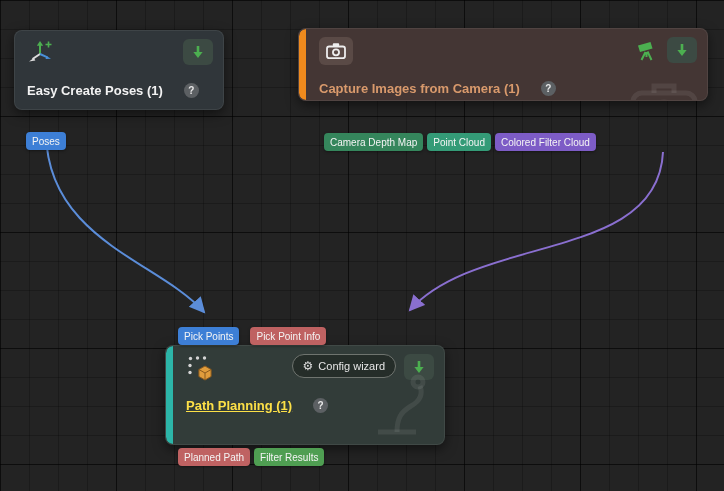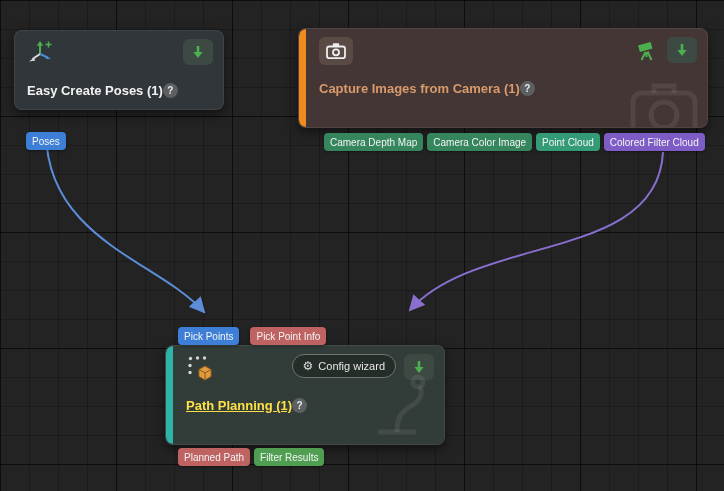--- a/index.html
+++ b/index.html
@@ -23,26 +23,26 @@
   .node{
     position:absolute;
     border-radius:8px;
     border:1px solid rgba(255,255,255,.07);
     box-shadow:0 4px 12px rgba(0,0,0,.5);
     padding:8px 10px 10px 12px;
     overflow:hidden;
   }
   .accent{position:absolute;left:0;top:0;bottom:0;width:7px;border-radius:7px 0 0 7px;}
   .node-easy{left:14px;top:30px;width:210px;height:80px;background:#30363a;}
-  .node-capture{left:298px;top:28px;width:410px;height:100px;background:#443634;padding-left:20px;}
+  .node-capture{left:298px;top:28px;width:410px;height:73px;background:#443634;padding-left:20px;}
   .node-path{left:165px;top:345px;width:280px;height:100px;background:#323c39;padding-left:20px;}
 
   .node-top{display:flex;align-items:flex-start;}
   .spacer{flex:1;}
-  .title-row{display:flex;align-items:center;gap:0;text-align:right;}
+  .title-row{display:flex;align-items:center;gap:21px;text-align:right;}
   .node-easy .title-row{margin-top:14px;}
   .node-capture .title-row{margin-top:16px;}
   .node-path .title-row{margin-top:12px;}
   .node-title{font-size:13px;font-weight:bold;color:#f2f2f2;white-space:nowrap;}
   .help-badge{
     width:15px;height:15px;border-radius:50%;
     background:#5c6063;color:#e8e8e8;
     font-size:10px;font-weight:bold;
     display:inline-flex;align-items:center;justify-content:center;
     flex:0 0 auto;
@@ -207,21 +207,20 @@
       <span class="help-badge">?</span>
     </div>
   </div>
 
   <div class="port-row row-poses">
     <span class="port" style="background: rgb(61, 127, 214);">Poses</span>
   </div>
 
   <div class="port-row row-capture-out">
     <span class="port" style="background: rgb(53, 134, 92);">Camera Depth Map</span>
-    <span class="port" style="background: rgb(53, 134, 92);">Camera Color Image</span>
     <span class="port" style="background: rgb(52, 155, 119); text-align: center;">Point Cloud</span>
     <span class="port" style="background: rgb(125, 92, 198);">Colored Filter Cloud</span>
   </div>
 
   <div class="port-row row-path-in">
     <span class="port" style="background: rgb(61, 127, 214);">Pick Points</span>
     <span class="port" style="background: rgb(191, 98, 98);">Pick Point Info</span>
   </div>
 
   <div class="port-row row-path-out">

